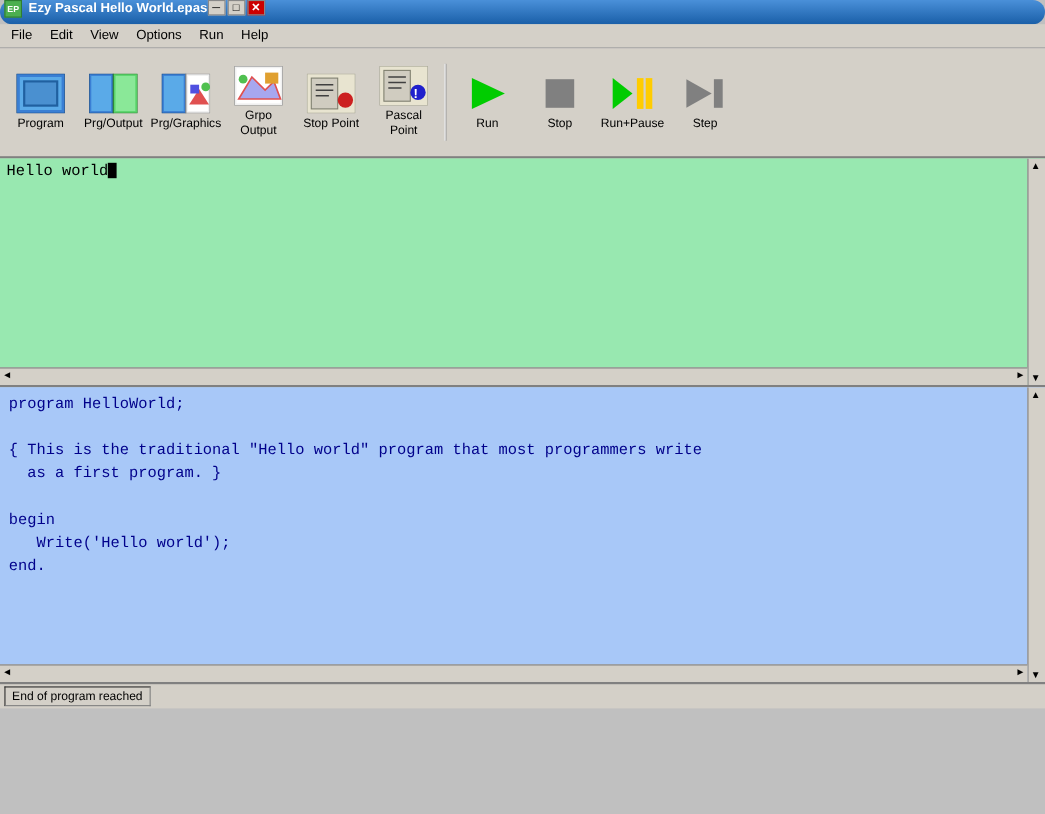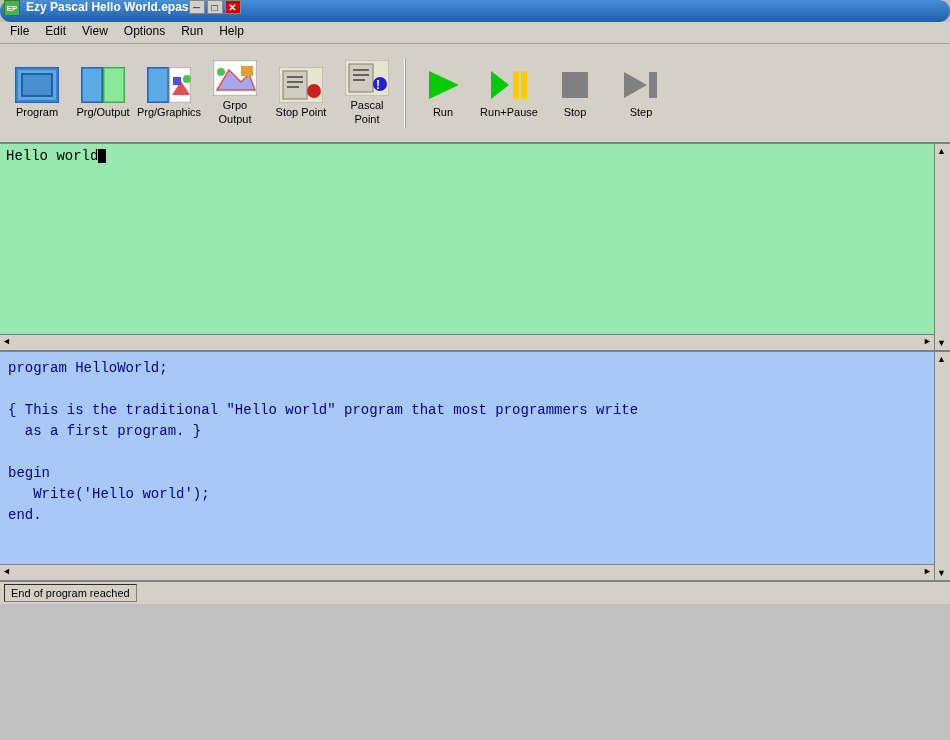--- a/index.html
+++ b/index.html
@@ -158,21 +158,21 @@
       position: absolute;
       right: 2px;
       top: 1px;
       font-size: 9px;
       color: #000;
     }
 
     
     #code-area {
       background: #a8c8f8;
-      height: 228px;
+      height: 268px;
       position: relative;
       overflow: hidden;
     }
     #code-content {
       padding: 6px 8px;
       font-family: 'Courier New', monospace;
       font-size: 14px;
       color: #00008b;
       white-space: pre;
       line-height: 1.5;
@@ -315,35 +315,35 @@
       <svg width="44" height="36" viewBox="0 0 44 36">
         <polygon points="8,4 8,32 38,18" fill="#00cc00"></polygon>
       </svg>
     </div>
     <span class="toolbar-btn-label">Run</span>
   </div>
 
   <div class="toolbar-btn">
     <div class="toolbar-btn-icon">
       <svg width="44" height="36" viewBox="0 0 44 36">
+        <rect x="9" y="5" width="26" height="26" fill="#808080"></rect>
+      </svg>
+    </div>
+    <span class="toolbar-btn-label">Stop</span>
+  </div>
+
+  <div class="toolbar-btn">
+    <div class="toolbar-btn-icon">
+      <svg width="44" height="36" viewBox="0 0 44 36">
         <polygon points="4,4 4,32 22,18" fill="#00cc00"></polygon>
         <rect x="26" y="4" width="6" height="28" fill="#ffcc00"></rect>
         <rect x="34" y="4" width="6" height="28" fill="#ffcc00"></rect>
       </svg>
     </div>
     <span class="toolbar-btn-label">Run+Pause</span>
-  </div>
-
-  <div class="toolbar-btn">
-    <div class="toolbar-btn-icon">
-      <svg width="44" height="36" viewBox="0 0 44 36">
-        <rect x="9" y="5" width="26" height="26" fill="#808080"></rect>
-      </svg>
-    </div>
-    <span class="toolbar-btn-label">Stop</span>
   </div>
 
 
   <div class="toolbar-btn">
     <div class="toolbar-btn-icon">
       <svg width="44" height="36" viewBox="0 0 44 36">
         <polygon points="5,5 5,31 28,18" fill="#808080"></polygon>
         <rect x="30" y="5" width="8" height="26" fill="#808080"></rect>
       </svg>
     </div>

